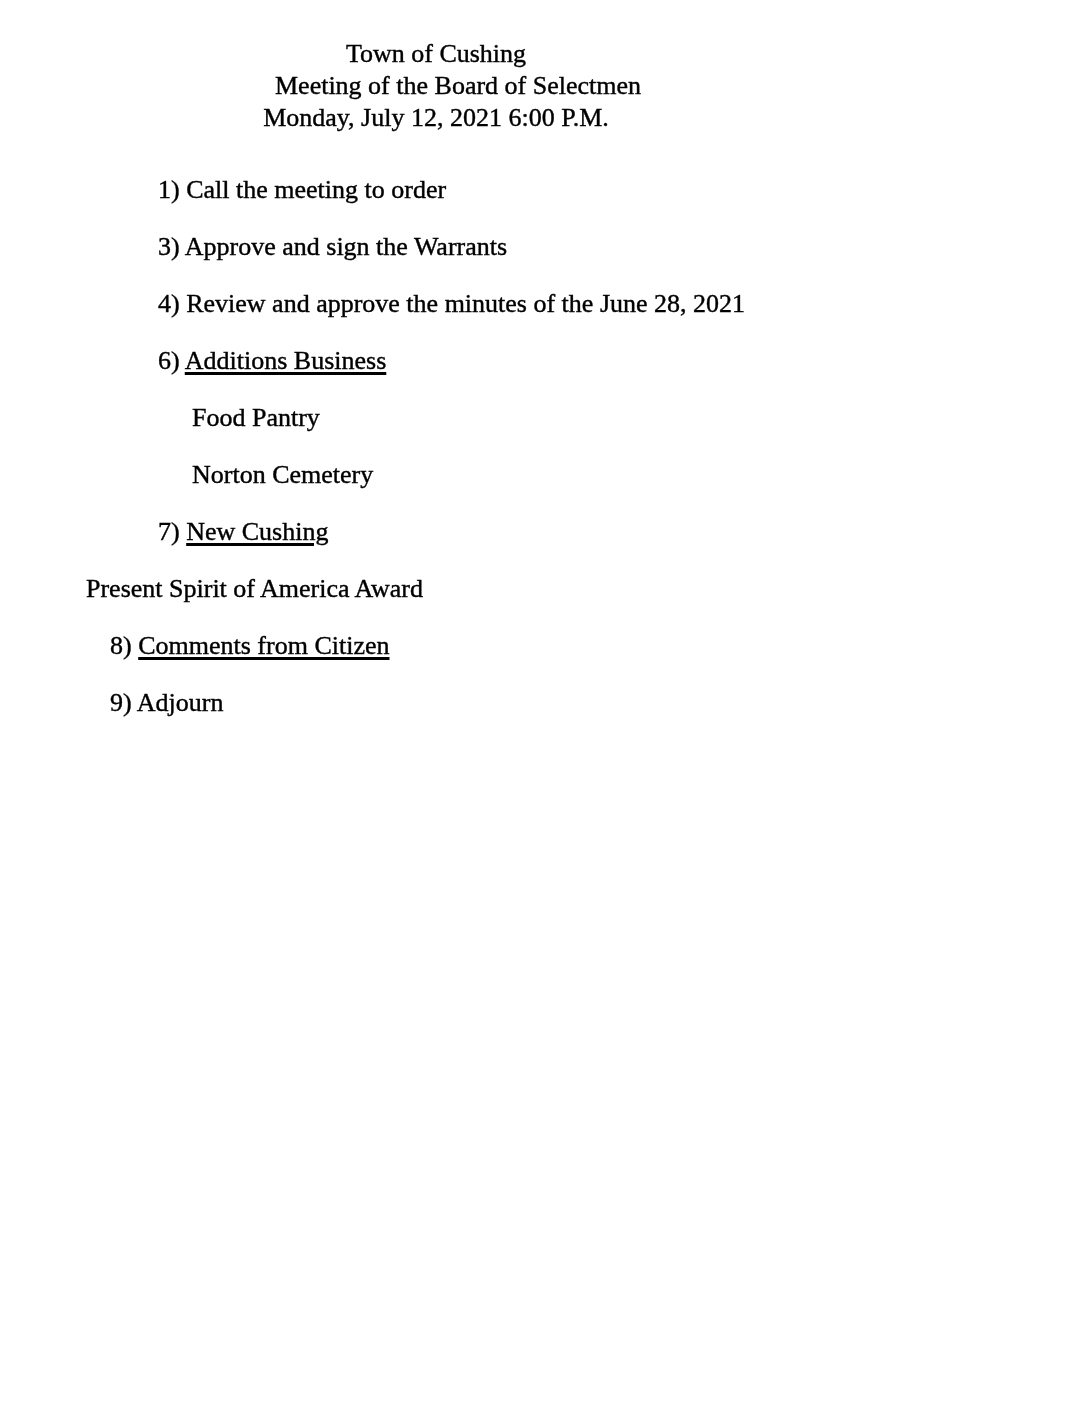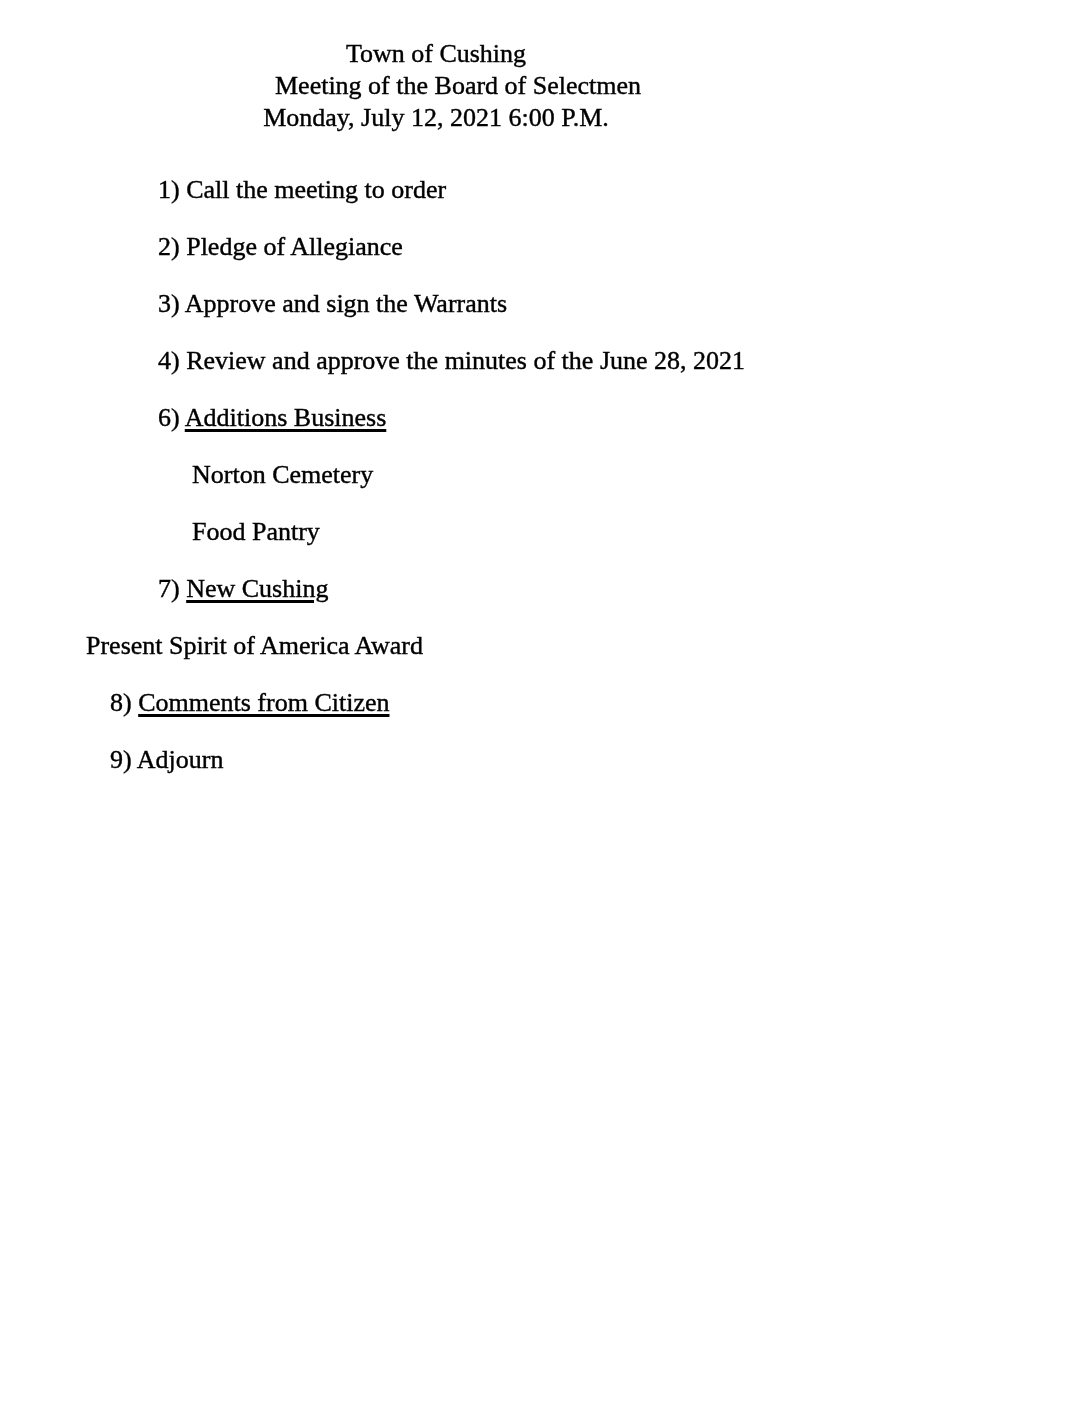--- a/index.html
+++ b/index.html
@@ -65,32 +65,31 @@
   <header class="doc-header">
     <div class="title-line">Town of Cushing</div>
     <div class="title-line shift-right">Meeting of the Board of Selectmen</div>
     <div class="title-line">Monday, July 12, 2021 6:00 P.M.</div>
   </header>
 
   <main class="agenda">
 
     <div class="row"><span class="num">1)</span> <span>Call the meeting to order</span></div>
 
-    <div class="row"><span class="num">2)</span> <span>Pledge of Allegiance</span></div>
 
     <div class="row"><span class="num">3)</span> <span>Approve and sign the Warrants</span></div>
 
     <div class="row"><span class="num">4)</span> <span>Review and approve the minutes of the June 28, 2021</span></div>
 
 
     <div class="row"><span class="num">6)</span> <span class="u-text">Additions Business</span></div>
 
+    <div class="row sub"><span>Food Pantry</span></div>
+
     <div class="row sub"><span>Norton Cemetery</span></div>
-
-    <div class="row sub"><span>Food Pantry</span></div>
 
     <div class="row"><span class="num">7)</span> <span class="u-text">New Cushing</span></div>
 
     <div class="row sub-award"><span>Present Spirit of America Award</span></div>
 
     <div class="row shift"><span class="num">8)</span> <span class="u-text">Comments from Citizen</span></div>
 
     <div class="row shift"><span class="num">9)</span> <span>Adjourn</span></div>
 
   </main>

